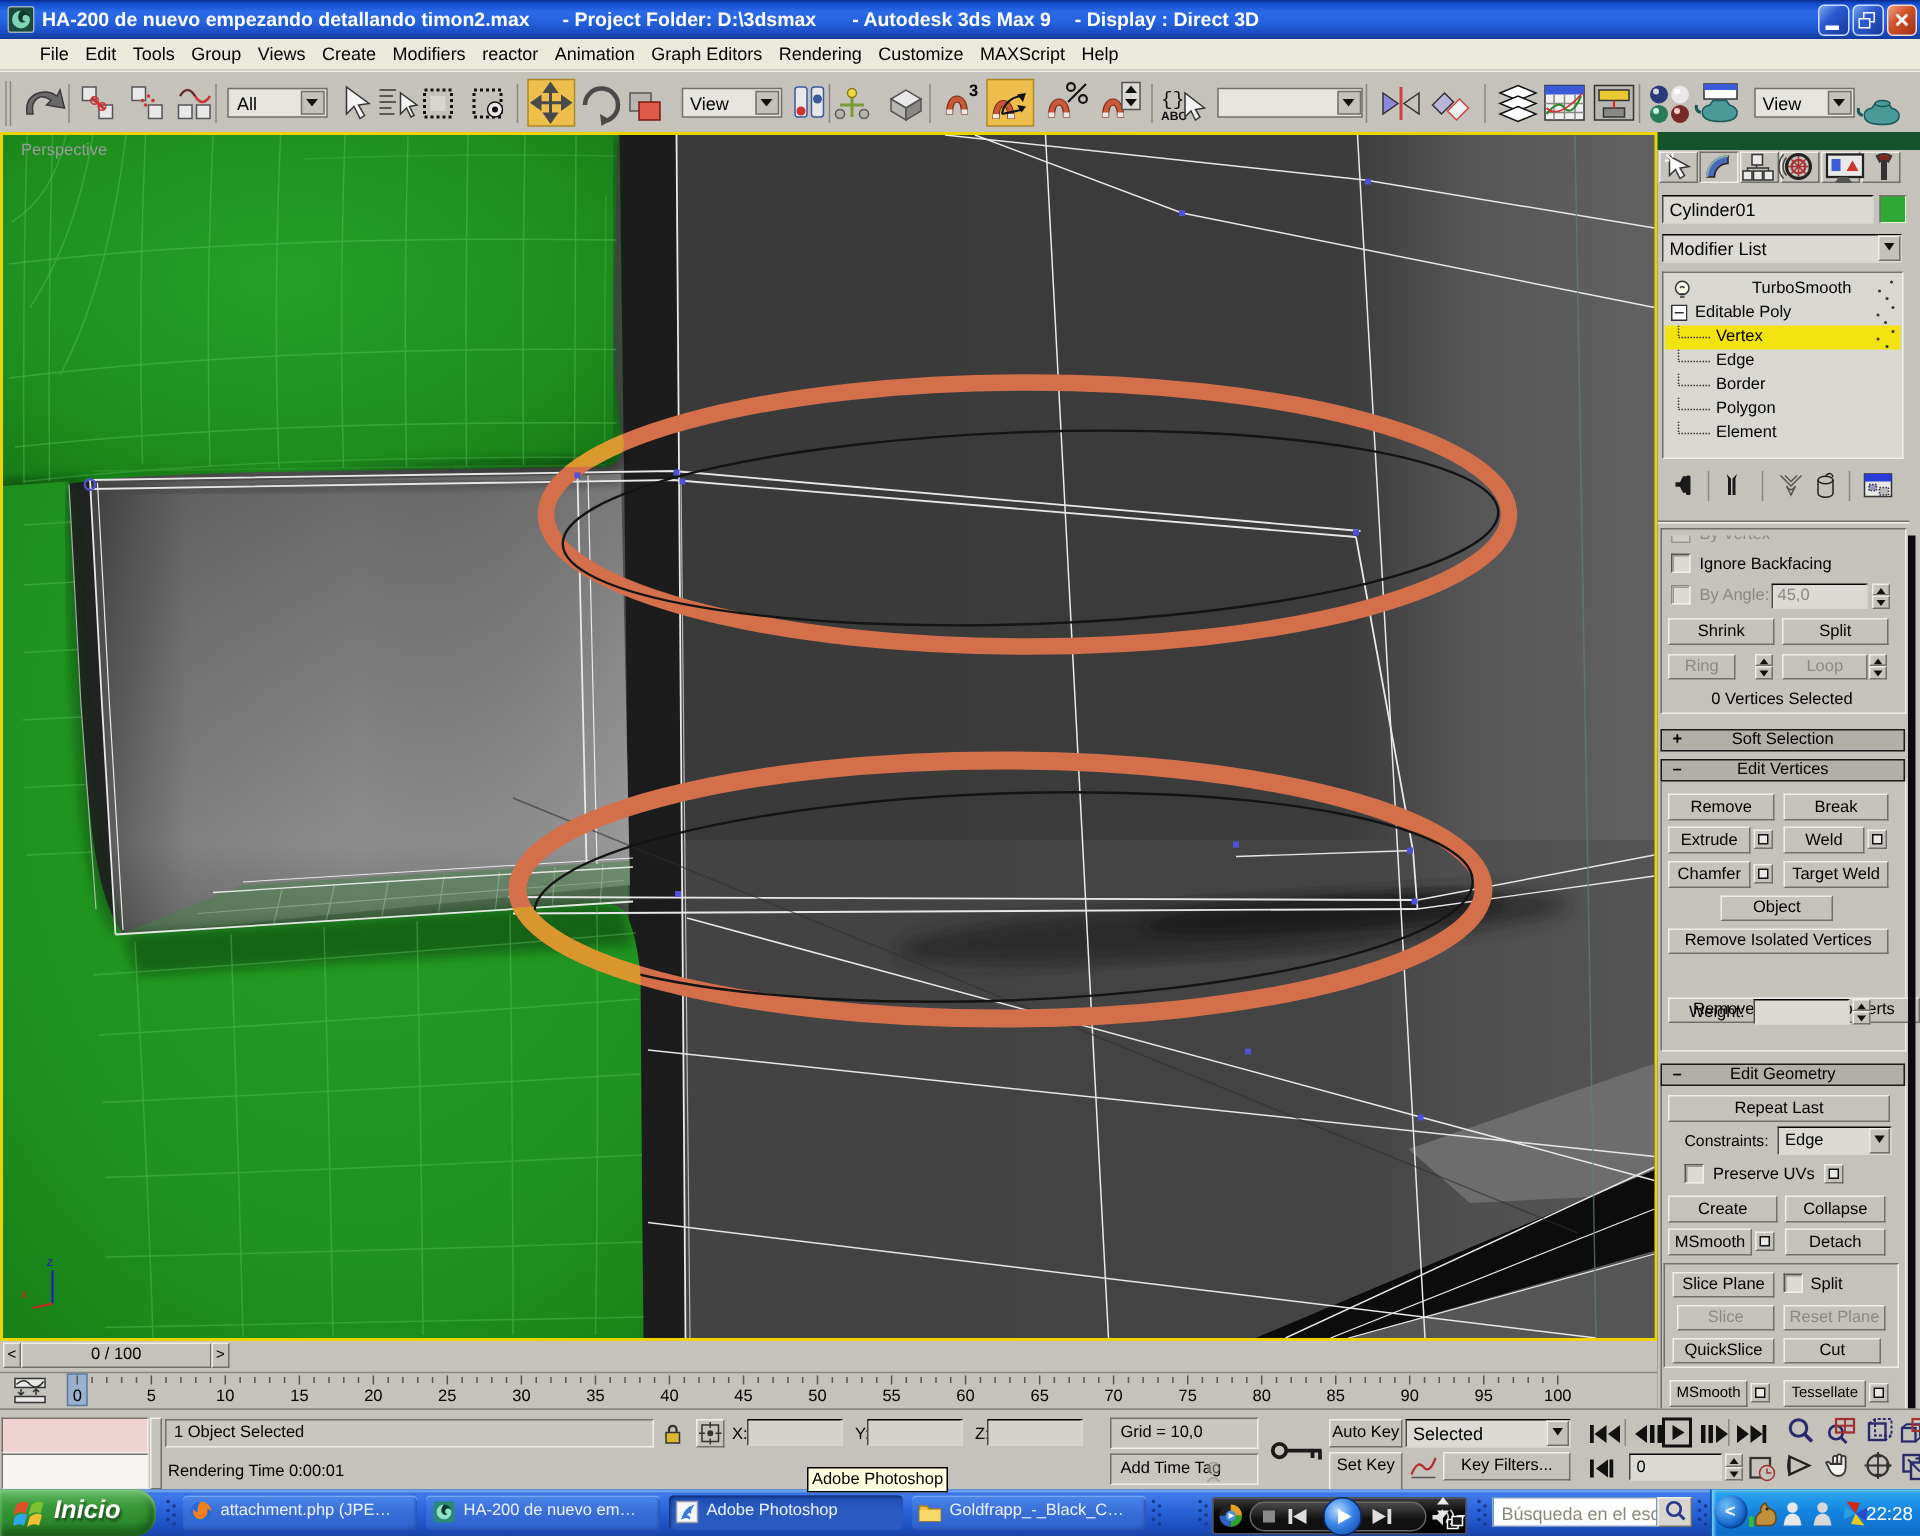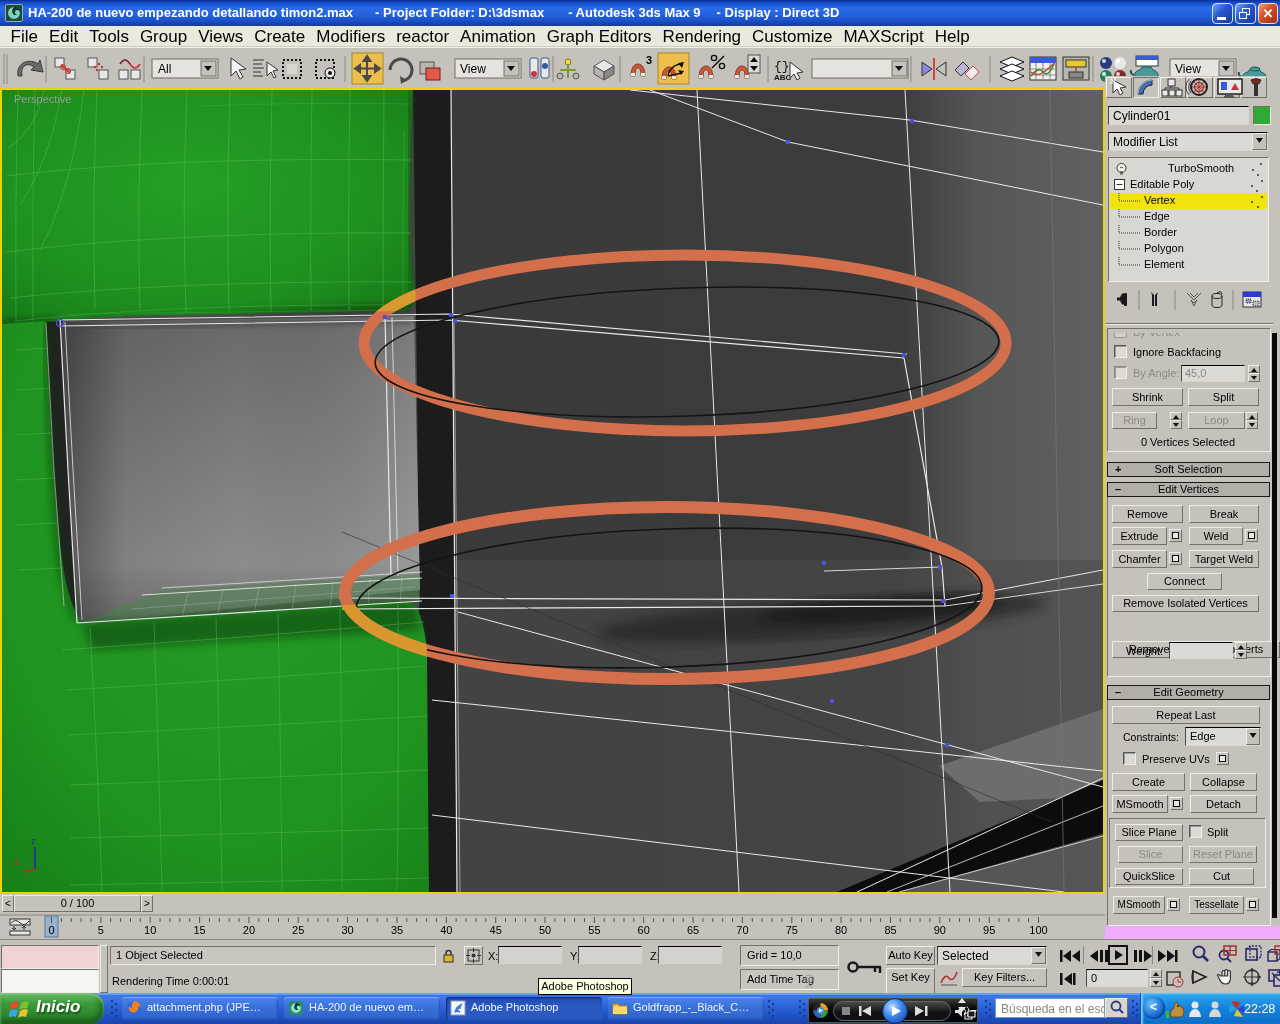--- a/index.html
+++ b/index.html
@@ -1,17 +1,17 @@
 <!DOCTYPE html>
 <html><head><meta charset="utf-8">
 <style>
 *{margin:0;padding:0;box-sizing:border-box}
 html,body{width:1280px;height:1024px;overflow:hidden;font-family:"Liberation Sans",sans-serif;background:#c6c3bd}
 .abs{position:absolute}
-#page{position:relative;width:1280px;height:1024px;background:#f0abfc;font-size:11px;color:#000}
+#page{position:relative;width:1280px;height:1024px;background:#14532d;font-size:11px;color:#000}
 .b3{background:#c5c2bc;border:1px solid;border-color:#eeede8 #71706b #71706b #eeede8;text-align:center;font-size:11px;color:#000;line-height:15px}
 .b3g{background:#c5c2bc;border:1px solid;border-color:#eeede8 #71706b #71706b #eeede8;text-align:center;font-size:11px;color:#8b8984;line-height:15px}
 .sunk{border:1px solid;border-color:#71706b #eeede8 #eeede8 #71706b;background:#d7d5cf}
 .white-field{border:1px solid;border-color:#000 #d9d7d1 #d9d7d1 #4a4a46;background:#dcdad4;font-size:11px}
 .rollhead{background:#b2afa9;border:1px solid #1a1a1a;font-size:11px;color:#000;text-align:center;line-height:13px}
 </style></head>
 <body>
 <div id="page">
 
 <div class="abs" style="left:0;top:0;width:1280px;height:26px;background:linear-gradient(#0c2b8a,#1048c8 8%,#2a6ae8 30%,#2563e0 55%,#1c50c8 80%,#123a9a)">
@@ -26,21 +26,21 @@
         <div class="abs" style="left:4px;top:13px;width:9px;height:3px;background:#fff"></div>
       </div>
  <div class="abs" style="left:1235px;top:3px;width:21px;height:21px;border-radius:4px;background:linear-gradient(135deg,#7ba6f0,#2a5ad0 40%,#1a3a9a);border:1px solid #cfe0ff">
         <div class="abs" style="left:6px;top:4px;width:8px;height:7px;border:1px solid #fff"></div>
         <div class="abs" style="left:3px;top:8px;width:8px;height:7px;border:1px solid #fff;background:#2a5ad0"></div>
       </div>
  <div class="abs" style="left:1258px;top:3px;width:20px;height:21px;border-radius:4px;background:linear-gradient(135deg,#f0a080,#d4542a 40%,#a03010);border:1px solid #ffd8c8;color:#fff;font-weight:bold;font-size:13px;text-align:center;line-height:19px">✕</div>
 </div>
 
 <div class="abs" style="left:0;top:26px;width:1280px;height:21px;background:#ebe8dc;border-bottom:1px solid #cfccc0">
- <div style="padding-left:5px;line-height:21px;font-size:17px;color:#000">
+ <div style="padding-left:21px;line-height:21px;font-size:12px;color:#000">
   <span style="padding:0 5.5px">File</span><span style="padding:0 5.5px">Edit</span><span style="padding:0 5.5px">Tools</span><span style="padding:0 5.5px">Group</span><span style="padding:0 5.5px">Views</span><span style="padding:0 5.5px">Create</span><span style="padding:0 5.5px">Modifiers</span><span style="padding:0 5.5px">reactor</span><span style="padding:0 5.5px">Animation</span><span style="padding:0 5.5px">Graph Editors</span><span style="padding:0 5.5px">Rendering</span><span style="padding:0 5.5px">Customize</span><span style="padding:0 5.5px">MAXScript</span><span style="padding:0 5.5px">Help</span>
  </div>
 </div>
 
 <div id="toolbar" class="abs" style="left:0;top:47px;width:1280px;height:41px;background:#c5c2bc;border-top:1px solid #f0efe9">
 <svg class="abs" style="left:0;top:0" width="1280" height="41" viewBox="0 0 1280 41">
 <defs>
 <g id="magnet">
             <path d="M-7,6 C-7,-2 -4,-6 0,-6 C4,-6 7,-2 7,6 L3,6 C3,0 2,-2 0,-2 C-2,-2 -3,0 -3,6 Z" fill="#c85a3a" stroke="#7a2a10" stroke-width="0.8"></path>
             <rect x="-7" y="3" width="4" height="3" fill="#e8e8e8"></rect>
@@ -447,21 +447,21 @@
 <text x="12" y="13" font-size="11" fill="#9b9b9b" font-family="Liberation Sans">Perspective</text>
 
 <g font-size="9" font-family="Liberation Sans">
  <line x1="33" y1="757" x2="33" y2="779" stroke="#2222bb" stroke-width="1.5"></line>
  <text x="29" y="754" fill="#2222bb">z</text>
  <line x1="20" y1="782" x2="33" y2="779" stroke="#cc2222" stroke-width="1.5"></line>
  <text x="12" y="775" fill="#cc2222">x</text>
 </g>
 </svg>
 </div>
-<div id="rightpanel" class="abs" style="left:1105px;top:76px;width:175px;height:850px;background:#c5c2bc">
+<div id="rightpanel" class="abs" style="left:1105px;top:100px;width:175px;height:850px;background:#c5c2bc">
 <div style="position:absolute;left:0;top:0;width:175px;height:23px;background:#c5c2bc">
 <div style="position:absolute;left:1px;top:1px;width:26px;height:21px;background:#c5c2bc;border:1px solid;border-color:#eeede8 #71706b #71706b #eeede8"></div>
 <div style="position:absolute;left:28px;top:1px;width:26px;height:21px;background:#c5c2bc;border:1px solid;border-color:#71706b #eeede8 #eeede8 #71706b"></div>
 <div style="position:absolute;left:55px;top:1px;width:26px;height:21px;background:#c5c2bc;border:1px solid;border-color:#eeede8 #71706b #71706b #eeede8"></div>
 <div style="position:absolute;left:82px;top:1px;width:26px;height:21px;background:#c5c2bc;border:1px solid;border-color:#eeede8 #71706b #71706b #eeede8"></div>
 <div style="position:absolute;left:109px;top:1px;width:26px;height:21px;background:#c5c2bc;border:1px solid;border-color:#eeede8 #71706b #71706b #eeede8"></div>
 <div style="position:absolute;left:136px;top:1px;width:26px;height:21px;background:#c5c2bc;border:1px solid;border-color:#eeede8 #71706b #71706b #eeede8"></div>
 <svg style="position:absolute;left:0;top:0" width="165" height="23" viewBox="0 0 165 23">
 <path d="M8,4 l0,13 l4,-4 l3,6 l3,-2 l-3,-5 l6,-1 z" fill="#fff" stroke="#333"></path>
           <path d="M6,3 l3,3 M10,2 l0,3 M5,7 l3,0" stroke="#fff" stroke-width="1.2"></path>
@@ -638,21 +638,21 @@
       </div>
 <div class="b3" style="position:absolute;left:84px;top:451px;width:54px;height:18px;font-size:11px;line-height:16px;">Weld</div>
 <div class="b3" style="position:absolute;left:140px;top:453px;width:13px;height:13px">
         <div style="position:absolute;left:2px;top:2px;width:7px;height:7px;border:1.5px solid #111;background:#e8e8e6"></div>
       </div>
 <div class="b3" style="position:absolute;left:7px;top:474px;width:55px;height:18px;font-size:11px;line-height:16px;">Chamfer</div>
 <div class="b3" style="position:absolute;left:64px;top:476px;width:13px;height:13px">
         <div style="position:absolute;left:2px;top:2px;width:7px;height:7px;border:1.5px solid #111;background:#e8e8e6"></div>
       </div>
 <div class="b3" style="position:absolute;left:84px;top:474px;width:70px;height:18px;font-size:11px;line-height:16px;">Target Weld</div>
-<div class="b3" style="position:absolute;left:42px;top:497px;width:75px;height:17px;font-size:11px;line-height:15px;">Connect</div>
+<div class="b3" style="position:absolute;left:42px;top:497px;width:75px;height:17px;font-size:11px;line-height:15px;">Object</div>
 <div class="b3" style="position:absolute;left:7px;top:519px;width:147px;height:17px;font-size:11px;line-height:15px;">Remove Isolated Vertices</div>
 <div class="b3" style="position:absolute;left:7px;top:541px;width:168px;height:17px;font-size:11px;line-height:15px;margin-top:24px;">Remove Unused Map Verts</div>
 <span style="position:absolute;left:21px;top:569px;font-size:11px">Weight:</span>
 <div class="white-field" style="position:absolute;left:64px;top:566px;width:64px;height:17px"></div>
 <div style="position:absolute;left:130px;top:566px;width:12px;height:17px">
         <div class="b3" style="position:absolute;left:0;top:0;width:12px;height:8px;overflow:hidden">
           <div style="position:absolute;left:2px;top:2px;width:0;height:0;border-left:3px solid transparent;border-right:3px solid transparent;border-bottom:4px solid #111"></div>
         </div>
         <div class="b3" style="position:absolute;left:0;top:8px;width:12px;height:9px;overflow:hidden">
           <div style="position:absolute;left:2px;top:2px;width:0;height:0;border-left:3px solid transparent;border-right:3px solid transparent;border-top:4px solid #111"></div>

